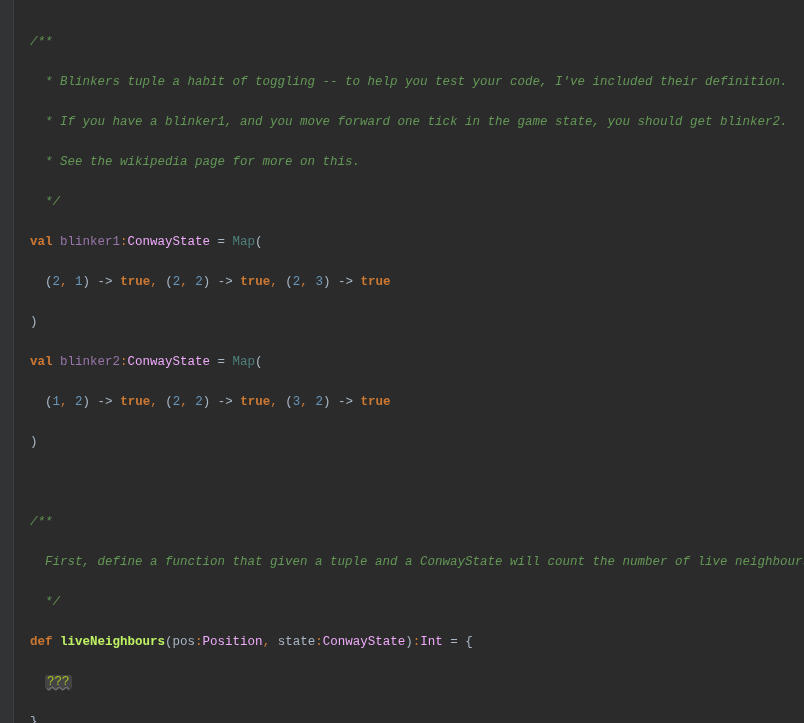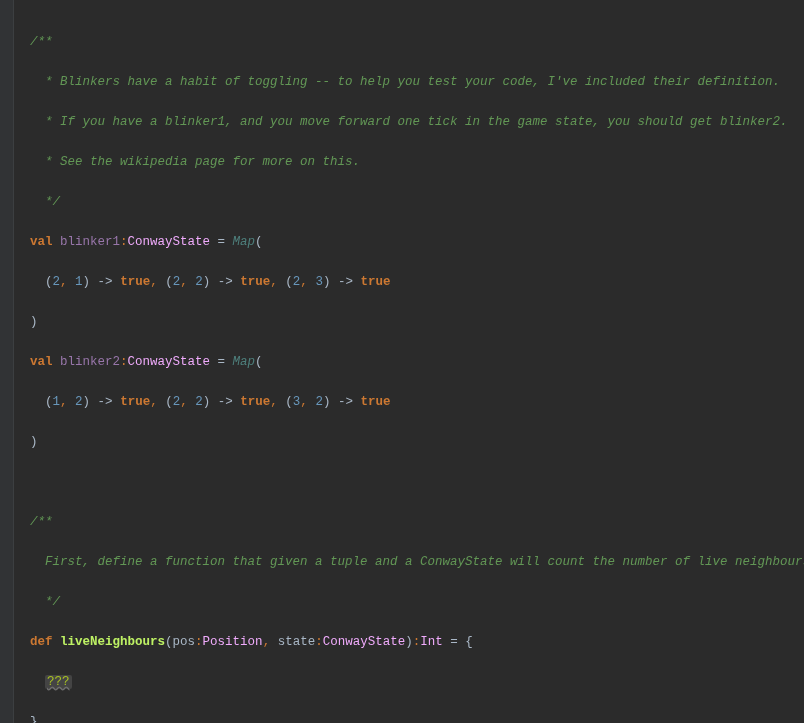--- a/index.html
+++ b/index.html
@@ -27,21 +27,21 @@
     padding-left: 16px;
     padding-top: 12px;
     white-space: pre;
     flex: 1;
   }
   .line { height: 20px; }
   .comment { color: #629755; font-style: italic; }
   .keyword { color: #cc7832; font-weight: bold; }
   .identifier { color: #9876aa; }
   .type { color: #f0abfc; }
-  .typei { color: #4e807d; font-style: italic; }
+  .typei { color: #4e807d; }
   .funcname { color: #bef264; font-weight: bold; }
   .number { color: #6897bb; }
   .paren { color: #a9b7c6; }
   .punct { color: #cc7832; }
   .eq { color: #a9b7c6; }
   .todo {
     color: #a8c023;
     background: #444444;
     padding: 0 2px;
     border-radius: 2px;
@@ -49,21 +49,21 @@
   }
   .arrow { color: #a9b7c6; }
 </style>
 </head>
 <body>
 
 <div class="editor">
   <div class="gutter"></div>
   <div class="code">
 <div class="line"><span class="comment">/**</span></div>
-<div class="line"><span class="comment">  * Blinkers have a habit of toggling -- to help you test your code, I've included their definition.</span></div>
+<div class="line"><span class="comment">  * Blinkers tuple a habit of toggling -- to help you test your code, I've included their definition.</span></div>
 <div class="line"><span class="comment">  * If you have a blinker1, and you move forward one tick in the game state, you should get blinker2.</span></div>
 <div class="line"><span class="comment">  * See the wikipedia page for more on this.</span></div>
 <div class="line"><span class="comment">  */</span></div>
 <div class="line"><span class="keyword">val</span> <span class="identifier">blinker1</span><span class="punct">:</span><span class="type">ConwayState</span><span class="eq"> = </span><span class="typei">Map</span><span class="paren">(</span></div>
 <div class="line">  <span class="paren">(</span><span class="number">2</span><span class="punct">,</span> <span class="number">1</span><span class="paren">)</span><span class="arrow"> -&gt; </span><span class="keyword">true</span><span class="punct">,</span> <span class="paren">(</span><span class="number">2</span><span class="punct">,</span> <span class="number">2</span><span class="paren">)</span><span class="arrow"> -&gt; </span><span class="keyword">true</span><span class="punct">,</span> <span class="paren">(</span><span class="number">2</span><span class="punct">,</span> <span class="number">3</span><span class="paren">)</span><span class="arrow"> -&gt; </span><span class="keyword">true</span></div>
 <div class="line"><span class="paren">)</span></div>
 <div class="line"><span class="keyword">val</span> <span class="identifier">blinker2</span><span class="punct">:</span><span class="type">ConwayState</span><span class="eq"> = </span><span class="typei">Map</span><span class="paren">(</span></div>
 <div class="line">  <span class="paren">(</span><span class="number">1</span><span class="punct">,</span> <span class="number">2</span><span class="paren">)</span><span class="arrow"> -&gt; </span><span class="keyword">true</span><span class="punct">,</span> <span class="paren">(</span><span class="number">2</span><span class="punct">,</span> <span class="number">2</span><span class="paren">)</span><span class="arrow"> -&gt; </span><span class="keyword">true</span><span class="punct">,</span> <span class="paren">(</span><span class="number">3</span><span class="punct">,</span> <span class="number">2</span><span class="paren">)</span><span class="arrow"> -&gt; </span><span class="keyword">true</span></div>
 <div class="line"><span class="paren">)</span></div>
 <div class="line"></div>

